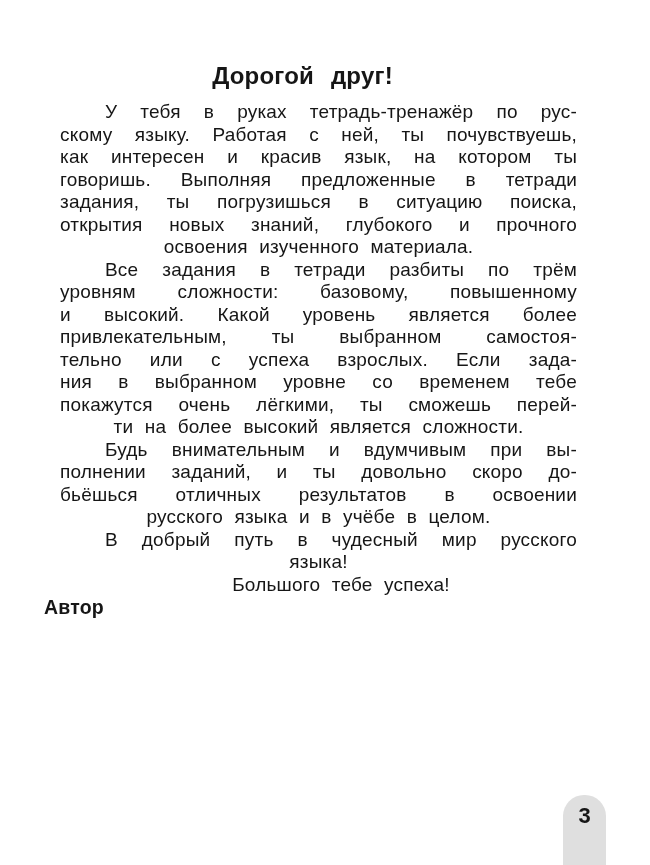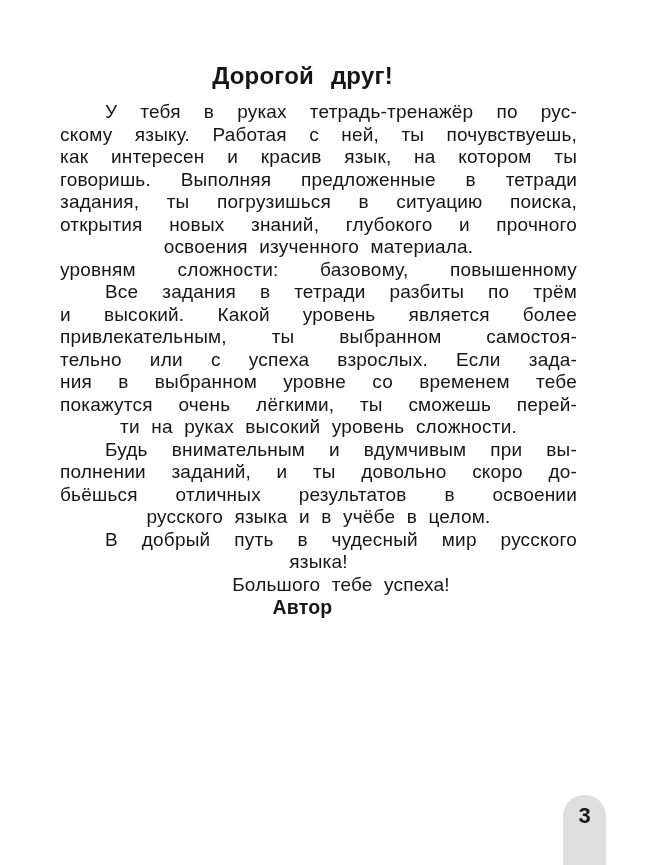--- a/index.html
+++ b/index.html
@@ -22,21 +22,21 @@
   }
   .body-text {
     position: absolute; left: 60px; top: 101px; width: 517px;
     font-size: 19px; line-height: 22.5px; letter-spacing: 0.2px;
   }
   .line { text-align: center; word-spacing: 6px; }
   .line.just { text-align: justify; text-align-last: justify; word-spacing: 5px; }
   .line.indent { text-indent: 45px; }
   .signature {
     position: absolute; left: 44px; top: 596px; width: 517px;
-    text-align: center; font-weight: bold;
+    text-align: left; font-weight: bold;
     font-size: 19.5px; line-height: 22.5px; letter-spacing: 0.2px;
   }
   .page-tab {
     position: absolute; left: 563px; top: 795px;
     width: 43px; height: 70px;
     background: var(--tab, #dfdfdf);
     border-radius: 21px 21px 0 0;
     text-align: center;
   }
   .page-tab .num {
@@ -52,28 +52,28 @@
   <h1 class="title">Дорогой друг!</h1>
 
   <div class="body-text">
       <div class="line just indent">У тебя в руках тетрадь-тренажёр по рус-</div>
       <div class="line just">скому языку. Работая с ней, ты почувствуешь,</div>
       <div class="line just">как интересен и красив язык, на котором ты</div>
       <div class="line just">говоришь. Выполняя предложенные в тетради</div>
       <div class="line just">задания, ты погрузишься в ситуацию поиска,</div>
       <div class="line just">открытия новых знаний, глубокого и прочного</div>
       <div class="line">освоения изученного материала.</div>
+      <div class="line just indent">Все задания в тетради разбиты по трём</div>
       <div class="line just">уровням сложности: базовому, повышенному</div>
-      <div class="line just indent">Все задания в тетради разбиты по трём</div>
       <div class="line just">и высокий. Какой уровень является более</div>
       <div class="line just">привлекательным, ты выбранном самостоя-</div>
       <div class="line just">тельно или с успеха взрослых. Если зада-</div>
       <div class="line just">ния в выбранном уровне со временем тебе</div>
       <div class="line just">покажутся очень лёгкими, ты сможешь перей-</div>
-      <div class="line">ти на руках высокий уровень сложности.</div>
+      <div class="line">ти на более высокий является сложности.</div>
       <div class="line just indent">Будь внимательным и вдумчивым при вы-</div>
       <div class="line just">полнении заданий, и ты довольно скоро до-</div>
       <div class="line just">бьёшься отличных результатов в освоении</div>
       <div class="line">русского языка и в учёбе в целом.</div>
       <div class="line just indent">В добрый путь в чудесный мир русского</div>
       <div class="line">языка!</div>
       <div class="line indent">Большого тебе успеха!</div>
     </div>
 
   <div class="signature">Автор</div>

